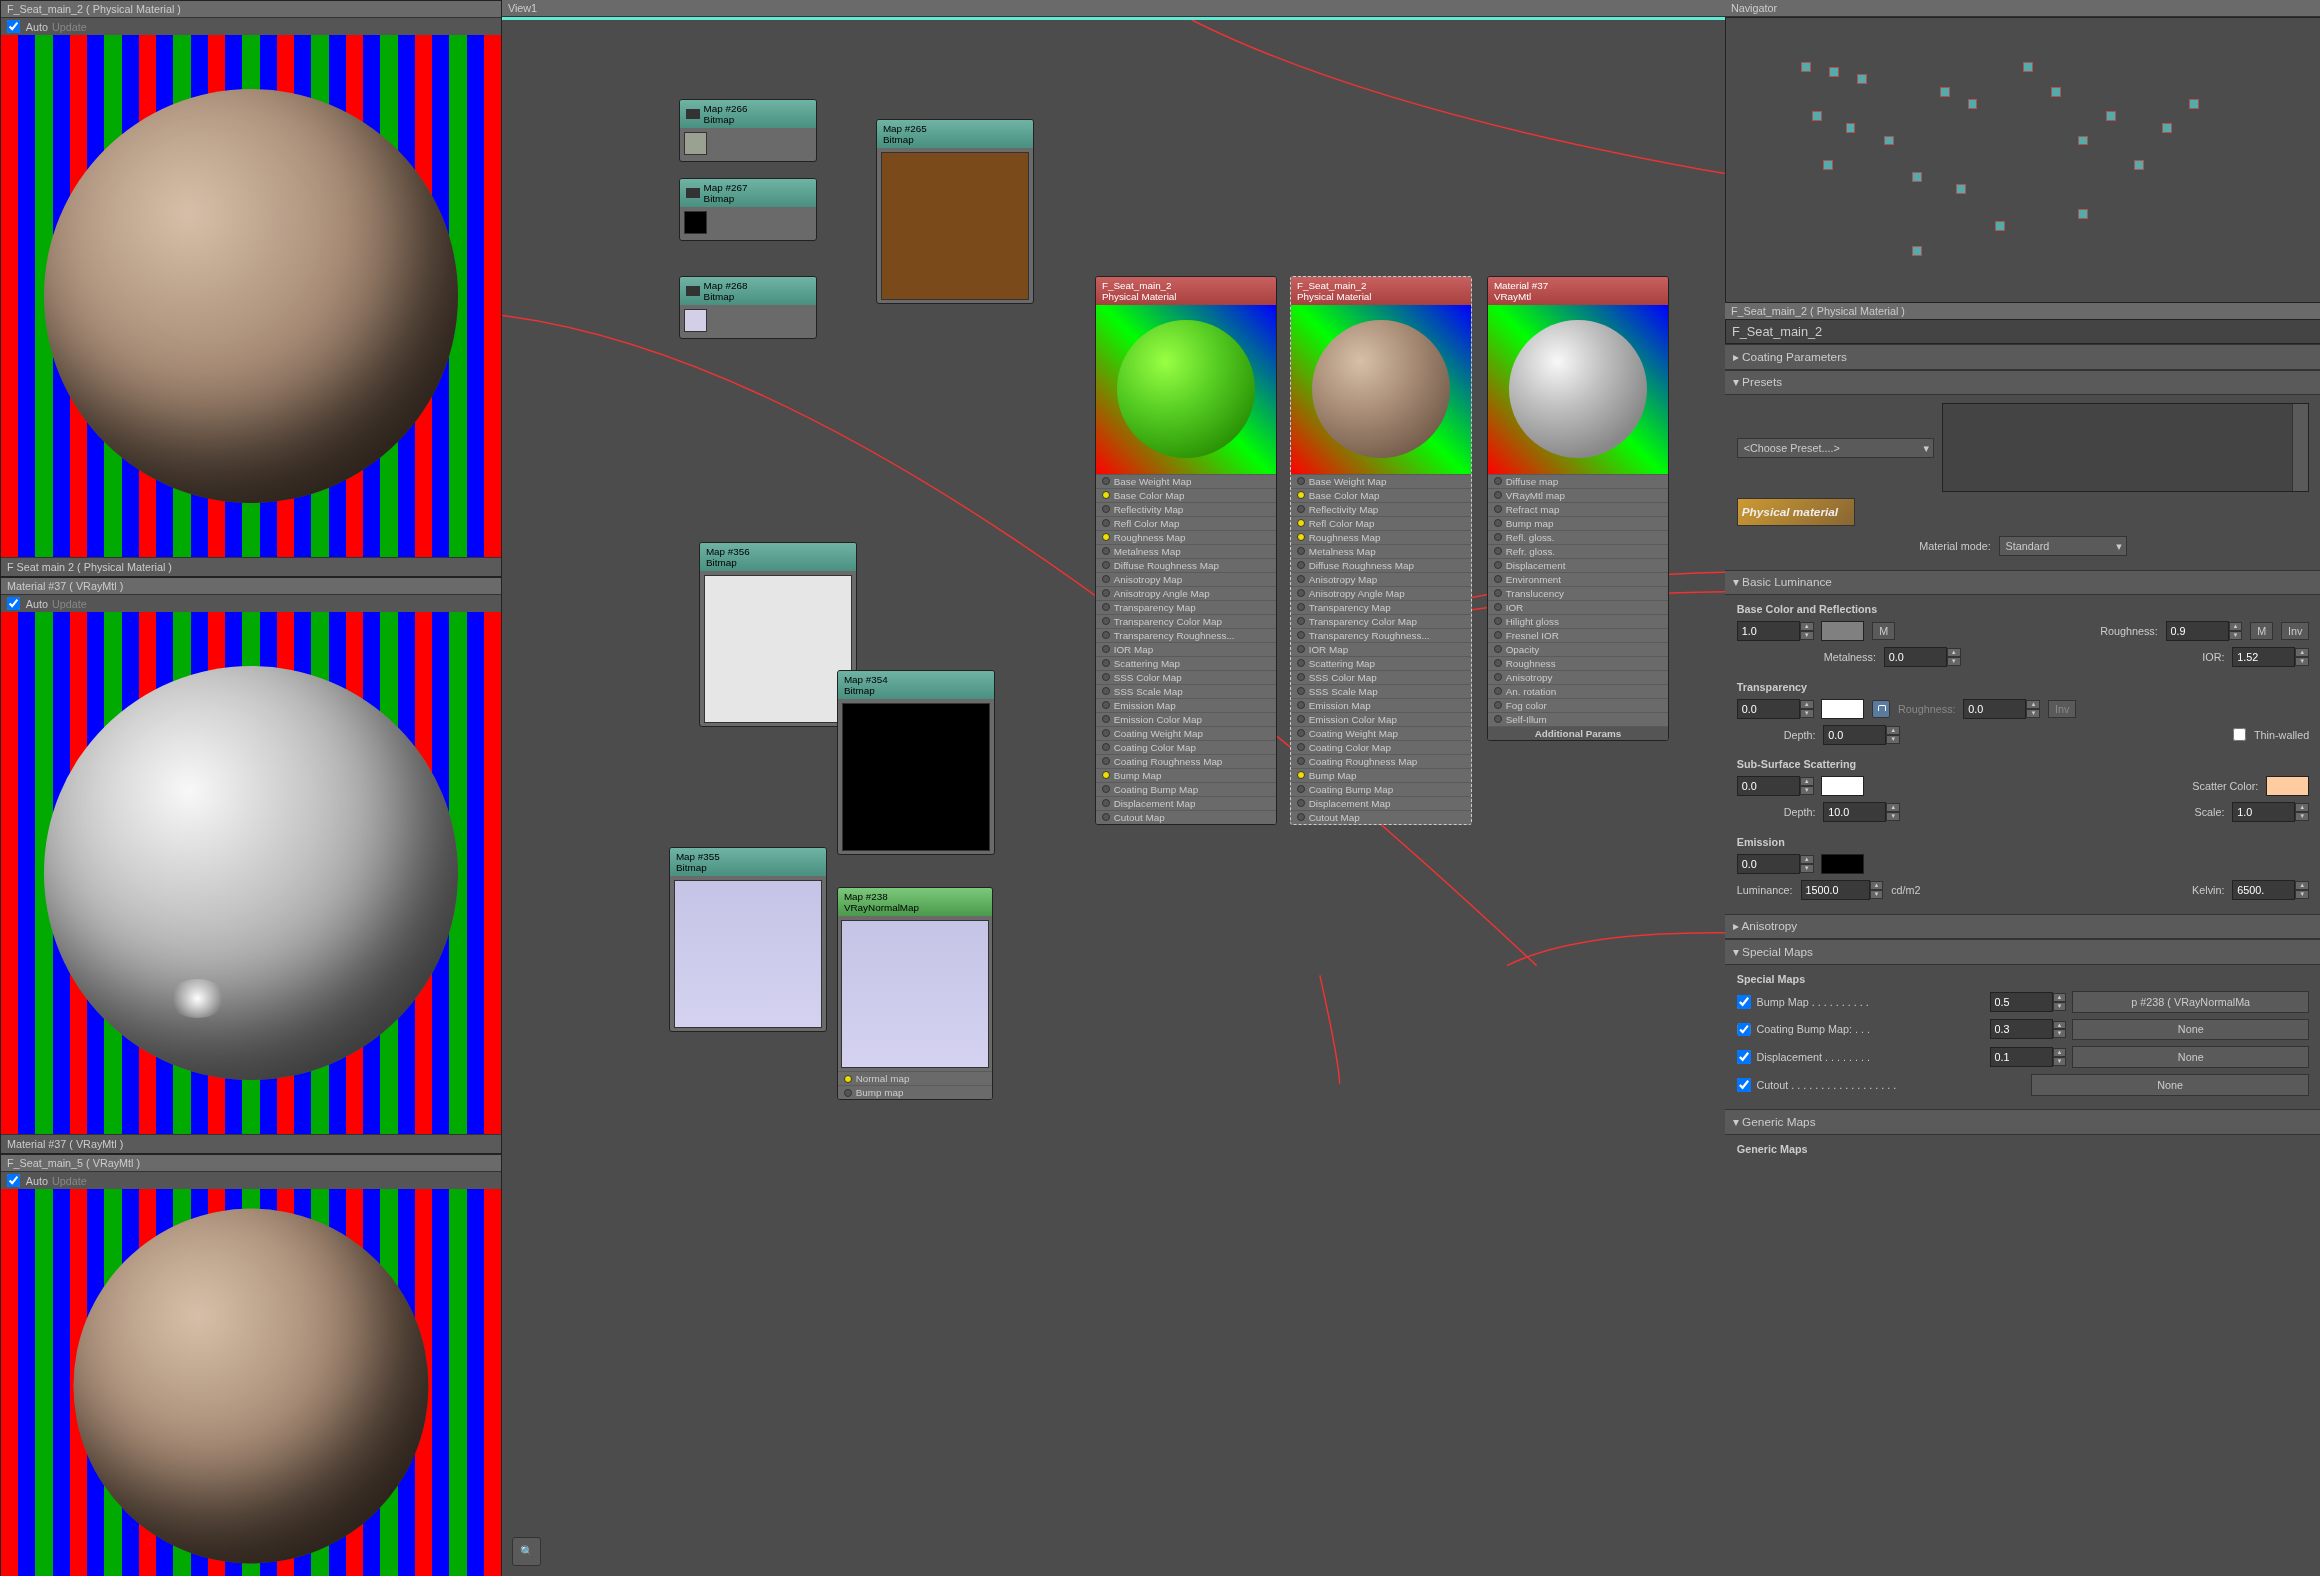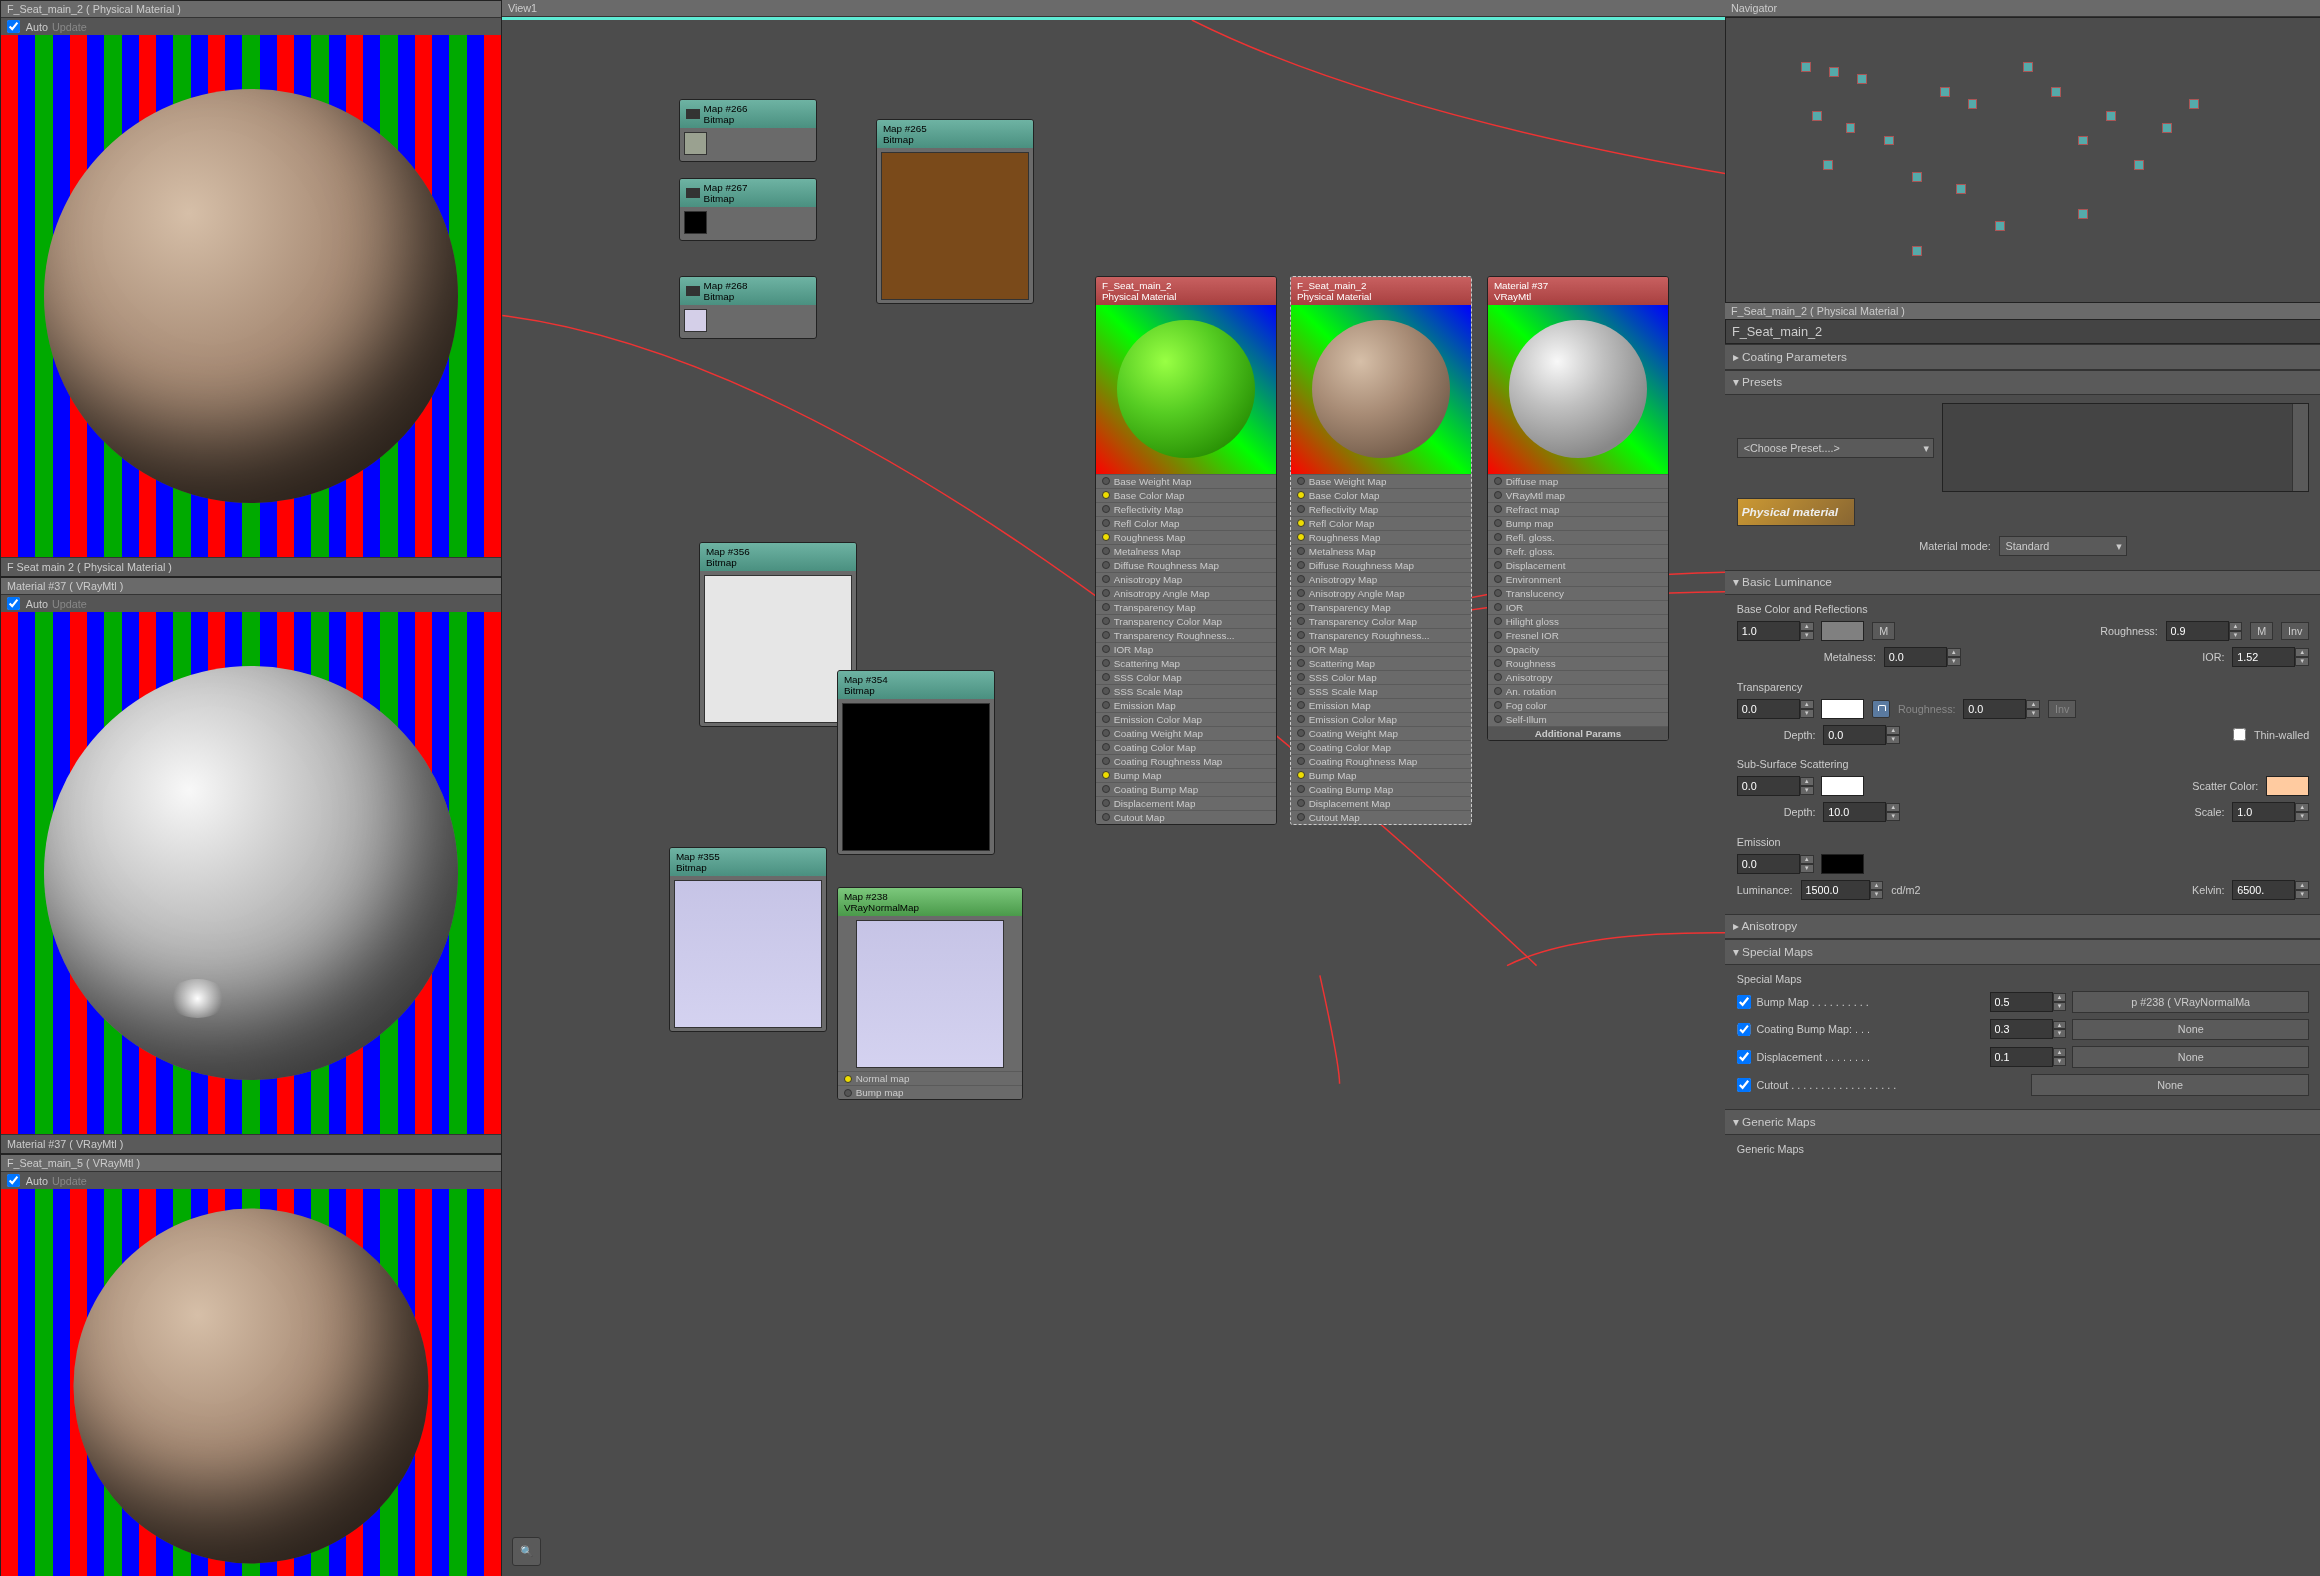--- a/index.html
+++ b/index.html
@@ -45,21 +45,21 @@
 .navigator { height: 286px; background: #4c4c4c; border: 1px solid #222; position: relative; }
 .nav-dots { position:absolute; inset:19.7px; }
 .nav-dots span { position:absolute; width:9.9px; height:9.9px; background:#5aa; border:1px solid #a55; }
 .prop-header { background: #6a6a6a; padding: 2px 5.9px; font-size: 10.8px; }
 .prop-name { background: #444; padding: 3.9px 5.9px; font-size: 12.8px; border:1px solid #222; }
 .rollup { border-top: 1px solid #333; }
 .rollup-header { background: #5a5a5a; padding: 4.9px 7.9px; font-size: 11.8px; cursor: pointer; border-bottom:1px solid #333; }
 .rollup-header::before { content: '▸ '; }
 .rollup-header.open::before { content: '▾ '; }
 .rollup-body { padding: 7.9px 11.8px; font-size: 10.8px; background: #4c4c4c; }
-.section-label { font-weight: normal; color: #ccc; margin-bottom: 5.9px; }
+.section-label { font-weight: bold; color: #ccc; margin-bottom: 5.9px; }
 .row { display: flex; align-items: center; gap: 7.9px; margin-bottom: 5.9px; }
 .row label { flex-shrink: 0; }
 .spinner { display: flex; align-items: center; }
 .spinner input { width: 63px; background: #3a3a3a; border: 1px solid #222; color: #fff; padding: 3px 3.9px; font-size: 10.8px; }
 .spinner .arrows { width: 13.8px; display:flex; flex-direction:column; }
 .spinner .arrows div { width:13.8px; height:8.9px; background:#666; border:1px solid #333; font-size:6.9px; text-align:center; line-height:6.9px; }
 .swatch { width: 43px; height: 19.7px; border: 1px solid #222; }
 .swatch.white { background:#fff; }
 .swatch.grey { background:#808080; }
 .swatch.peach { background:#ffcba0; }
@@ -207,21 +207,21 @@
       <div class="node" style="left:167px; top:827px; width:158px;">
         <div class="node-header teal">
           <div>
               <div>Map #355</div>
           <div>Bitmap</div>
             </div>
         </div>
         <div class="node-preview" style="background:linear-gradient(#c6c4e6,#d4d2f0)"></div>
       </div>
 
-      <div class="node" style="left:335px; top:867px; width:186px;">
+      <div class="node" style="left:335px; top:867px; width:156px;">
         <div class="node-header green">
           <div>
               <div>Map #238</div>
           <div>VRayNormalMap</div>
             </div>
         </div>
         <div class="node-preview" style="background:linear-gradient(#c6c4e6,#d4d2f0)"></div>
         <div class="node-slot">
             <span class="port on"></span>
             <span>Normal map</span>

